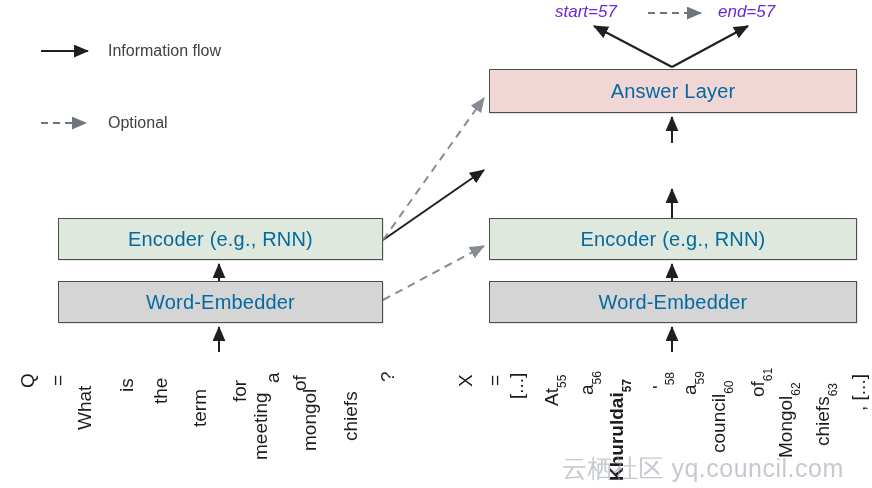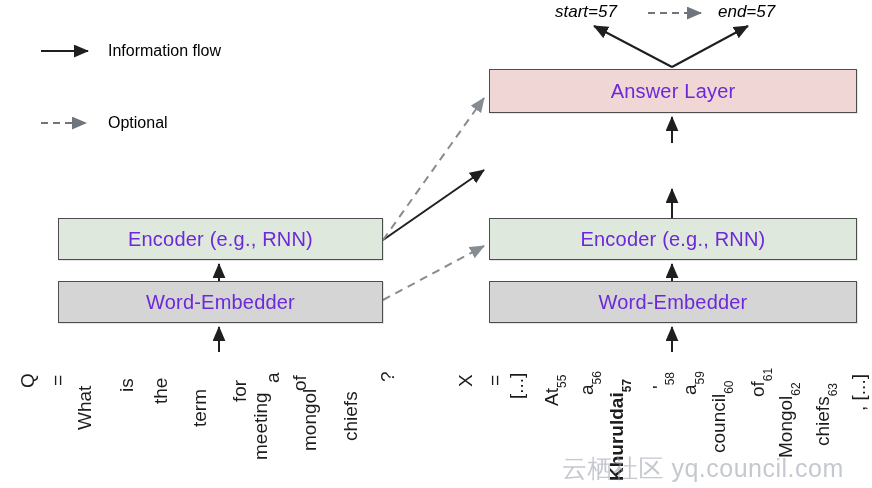--- a/index.html
+++ b/index.html
@@ -30,21 +30,21 @@
 
   
   .layer-box {
     position: absolute;
     box-sizing: border-box;
     border: 1.5px solid #4b4f4b;
     display: flex;
     align-items: center;
     justify-content: center;
     font-size: 20px;
-    color: #6d28d9;
+    color: #0369a1;
     letter-spacing: 0.2px;
     box-shadow: 1px 1px 0 rgba(0,0,0,0.10);
     text-align: center;
   }
   .box-answer      { background: #f1d6d6; }
   .box-interaction { background: #ccd9f0; }
   .box-encoder     { background: #dfe8dc; }
   .box-embedder    { background: #d5d5d5; }
 
   
@@ -67,41 +67,41 @@
   .legend-row {
     position: absolute;
     height: 26px;
     display: flex;
     align-items: center;
   }
   .legend-row.r1 { top: 2px;  left: 0; }
   .legend-row.r2 { top: 34px; left: 0; margin-top: 40px; }
   .legend-label {
     font-size: 16px;
-    color: #000000;
+    color: #404040;
     margin-left: 10px;
     white-space: nowrap;
     text-align: center;
   }
   .legend-glyph { width: 58px; height: 14px; display:block; }
 
   
   #start-end {
     position: absolute;
     left: 555px;
     top: 0px;
     width: 260px;
     height: 30px;
   }
   .se-label {
     position: absolute;
     top: 2px;
     font-size: 17px;
     font-style: italic;
-    color: #000000;
+    color: #6d28d9;
     white-space: nowrap;
   }
   #start-label { left: 0px; }
   #end-label   { left: 163px; }
   #se-dash {
     position: absolute;
     left: 92px;
     top: 6px;
     width: 68px;
     height: 14px;

